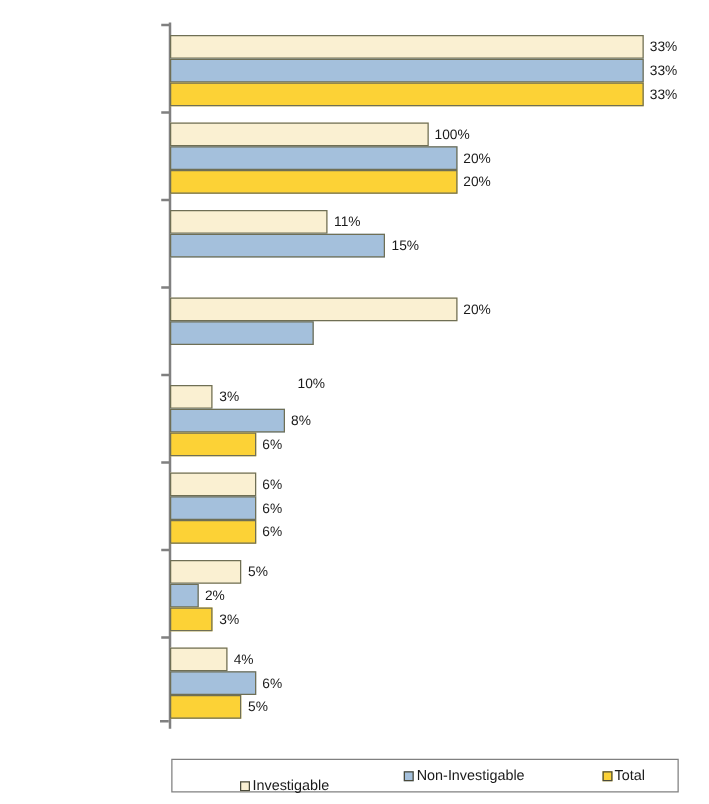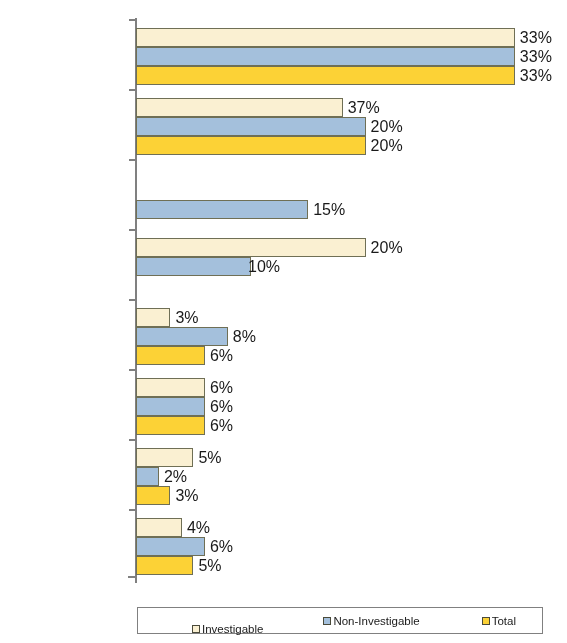--- a/index.html
+++ b/index.html
@@ -41,21 +41,21 @@
     position:absolute;left:0;top:0;height:100%;
     box-sizing:border-box;
     border:1px solid #6f6f55;
   }
   .s0{background:#faf0d2;}
   .s1{background:#a4c0dc;}
   .s2{background:#fcd236;}
   .val{
     position:absolute;
     top:50%;transform:translateY(-50%);
-    font-size:16px;
+    font-size:11px;
     color:#1a1a1a;
     white-space:nowrap;
     padding-left:5px;
   }
 
   
   .legend{
     position:absolute;
     left:137px;top:607px;
     width:406px;height:27px;
@@ -107,41 +107,45 @@
       <div class="row" style="top: 29px; width: 409px;">
         <div class="bar s1" style="width: 378.84px;"></div>
         <div class="val" style="left: 378.84px;">33%</div>
       </div>
       <div class="row" style="top: 48px; width: 409px;">
         <div class="bar s2" style="width: 378.84px;"></div>
         <div class="val" style="left: 378.84px;">33%</div>
       </div>
       <div class="row" style="top: 80px; width: 409px;">
         <div class="bar s0" style="width: 206.64px;"></div>
-        <div class="val" style="left: 206.64px;">37%</div>
+        <div class="val" style="left: 206.64px;">100%</div>
       </div>
       <div class="row" style="top: 99px; width: 409px;">
         <div class="bar s1" style="width: 229.6px;"></div>
         <div class="val" style="left: 229.6px;">20%</div>
       </div>
       <div class="row" style="top: 118px; width: 409px;">
         <div class="bar s2" style="width: 229.6px;"></div>
         <div class="val" style="left: 229.6px;">20%</div>
       </div>
-      <div class="row" style="top: 182px; width: 409px; text-decoration: underline;">
+      <div class="row" style="top: 150px; width: 409px;">
+        <div class="bar s0" style="width: 126.28px;"></div>
+        <div class="val" style="left: 126.28px;">11%</div>
+      </div>
+      <div class="row" style="top: 169px; width: 409px; text-decoration: underline;">
         <div class="bar s1" style="width: 172.2px;"></div>
         <div class="val" style="left: 172.2px;">15%</div>
       </div>
       <div class="row" style="top: 220px; width: 409px;">
         <div class="bar s0" style="width: 229.6px;"></div>
         <div class="val" style="left: 229.6px;">20%</div>
       </div>
       <div class="row" style="top: 239px; width: 409px;">
         <div class="bar s1" style="width: 114.8px;"></div>
-        <div class="val" style="left: 107px;">10%</div>
+        <div class="val" style="left: 97px; margin-top: 40px;">10%</div>
       </div>
       <div class="row" style="top: 290px; width: 409px;">
         <div class="bar s0" style="width: 34.44px;"></div>
         <div class="val" style="left: 34.44px;">3%</div>
       </div>
       <div class="row" style="top: 309px; width: 409px;">
         <div class="bar s1" style="width: 91.84px;"></div>
         <div class="val" style="left: 91.84px;">8%</div>
       </div>
       <div class="row" style="top: 328px; width: 409px;">

